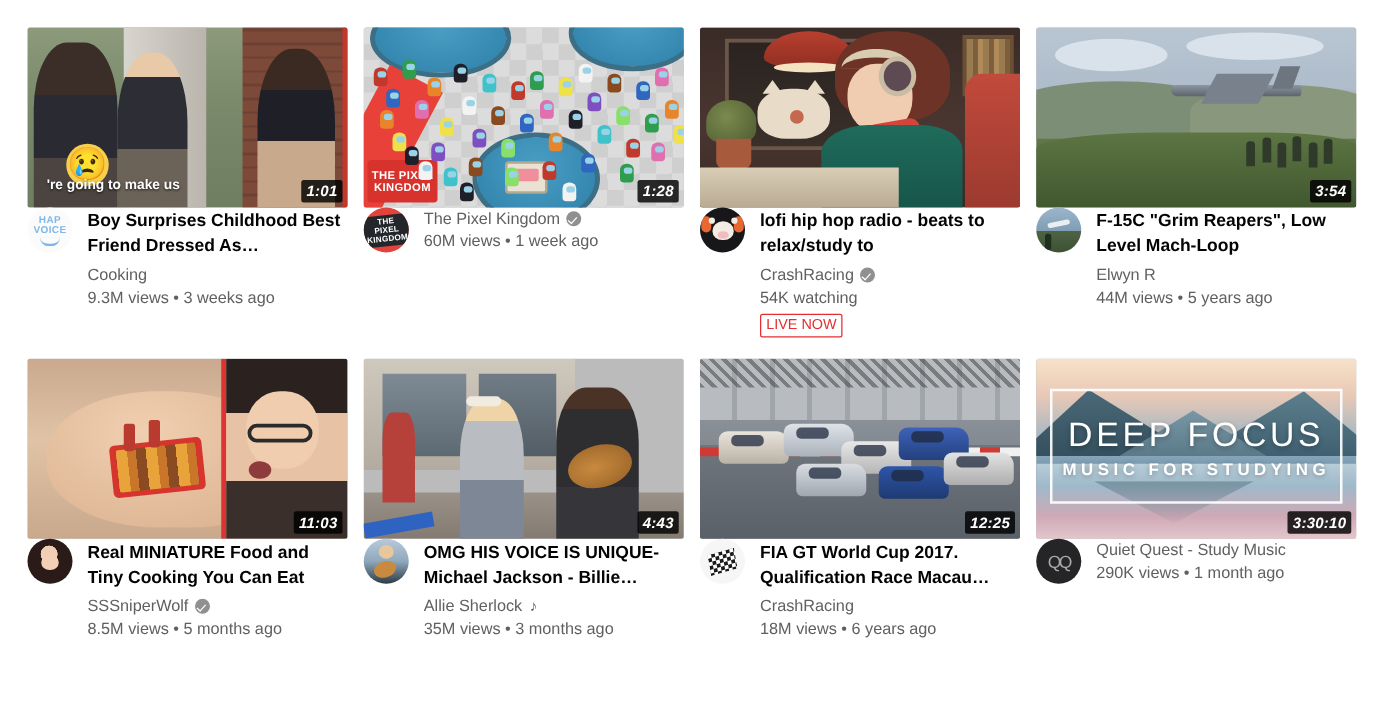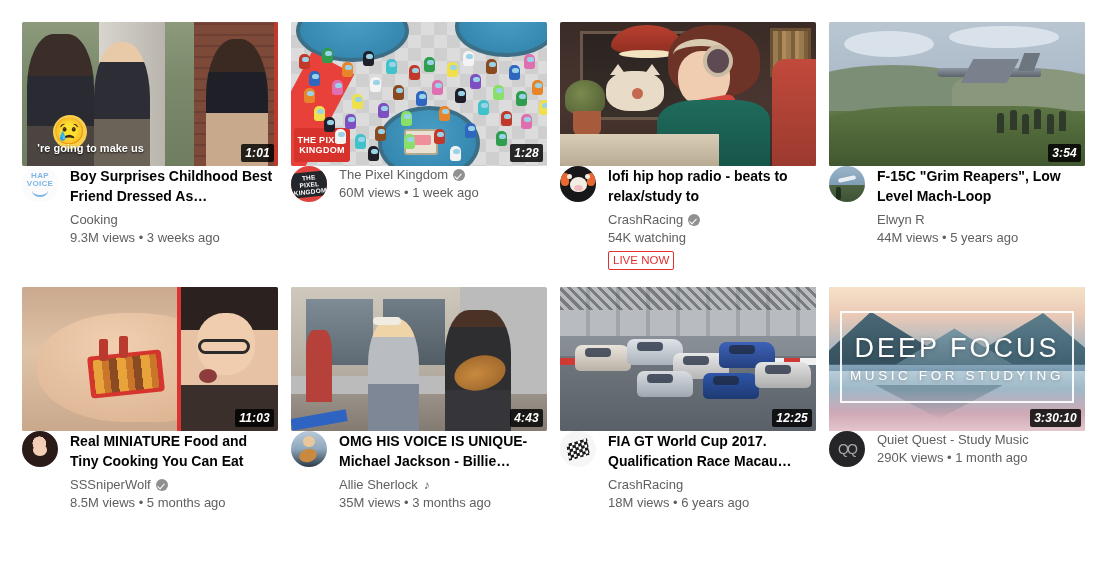--- a/index.html
+++ b/index.html
@@ -309,21 +309,21 @@
     border:2px solid rgba(255,255,255,.92); }
   .t8 .tt {
     position:absolute; left:0; right:0; top:32%;
     text-align:center; color:#fff;
     font-size:27px; letter-spacing:3px; font-weight:300;
     text-shadow:0 1px 4px rgba(0,0,0,.3);
   }
   .t8 .st {
     position:absolute; left:0; right:0; top:56%;
     text-align:center; color:#fff;
-    font-size:13.5px; letter-spacing:3.6px; font-weight:400;
+    font-size:13.5px; letter-spacing:3.6px; font-weight:700;
     text-shadow:0 1px 4px rgba(0,0,0,.3);
   }
 
   
   .av-happily { background:#fbfbfb; display:flex; flex-direction:column;
     align-items:center; justify-content:center; color:#7fb7e8; font-size:8px;
     font-weight:bold; line-height:8px; letter-spacing:.3px; }
   .av-happily .smile { width:16px; height:7px; border-bottom:2.6px solid #7fb7e8;
     border-radius:0 0 40px 40px; margin-top:2px; }
 

